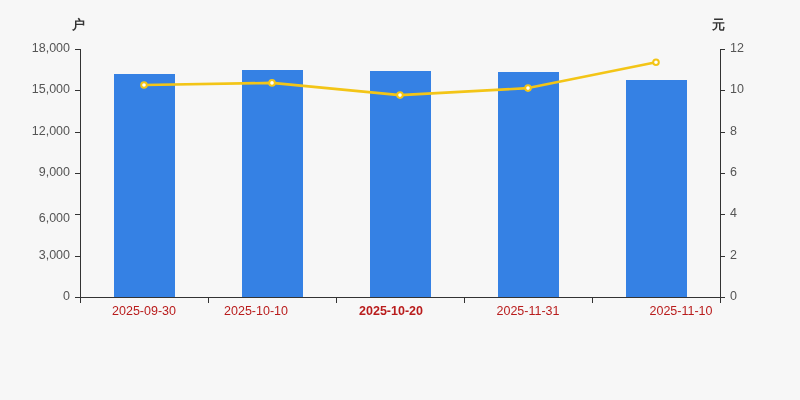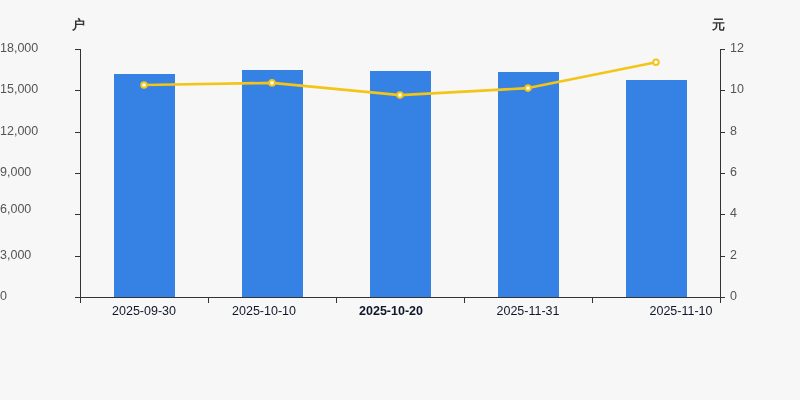--- a/index.html
+++ b/index.html
@@ -27,21 +27,21 @@
   }
   #left-unit { left: 72px; top: 16px; }
   #right-unit { left: 712px; top: 16px; }
 
   .tick-label {
     position: absolute;
     font-size: 12.5px;
     color: #555555;
     white-space: nowrap;
   }
-  .tick-label.left  { right: 0; text-align: left; }
+  .tick-label.left  { right: 0; text-align: right; }
   .tick-label.right { left: 0;  text-align: left; }
 
   .tick-mark {
     position: absolute;
     height: 1px;
     background: #333333;
   }
 
   .axis-line {
     position: absolute;
@@ -68,21 +68,21 @@
     position: absolute;
     width: 1px;
     height: 5px;
     background: #333333;
     top: 298px;
   }
   .x-label {
     position: absolute;
     top: 304px;
     font-size: 12.5px;
-    color: #0f172a;
+    color: #b91c1c;
     white-space: nowrap;
     transform: translateX(-50%);
   }
   svg { display: block; }
 </style>
 </head>
 <body>
 
 <div id="chart-root">
 
@@ -99,21 +99,21 @@
       <div class="tick-mark" style="left: 75px; top: 255.667px; width: 5px;"></div>
       <div class="tick-mark" style="left: 75px; top: 214.333px; width: 5px;"></div>
       <div class="tick-mark" style="left: 75px; top: 173px; width: 5px;"></div>
       <div class="tick-mark" style="left: 75px; top: 131.667px; width: 5px;"></div>
       <div class="tick-mark" style="left: 75px; top: 90.3333px; width: 5px;"></div>
       <div class="tick-mark" style="left: 75px; top: 49px; width: 5px;"></div>
     </div>
   <div id="labels-left">
       <div class="tick-label left" style="width: 70px; left: 0px; top: 289px;">0</div>
       <div class="tick-label left" style="width: 70px; left: 0px; top: 247.667px;">3,000</div>
-      <div class="tick-label left" style="width: 70px; left: 0px; top: 202px;">6,000</div>
+      <div class="tick-label left" style="width: 70px; left: 0px; top: 211px;">6,000</div>
       <div class="tick-label left" style="width: 70px; left: 0px; top: 165px;">9,000</div>
       <div class="tick-label left" style="width: 70px; left: 0px; top: 123.667px;">12,000</div>
       <div class="tick-label left" style="width: 70px; left: 0px; top: 82.3333px;">15,000</div>
       <div class="tick-label left" style="width: 70px; left: 0px; top: 41px;">18,000</div>
     </div>
   <div id="ticks-right">
       <div class="tick-mark" style="left: 720px; top: 297px; width: 5px;"></div>
       <div class="tick-mark" style="left: 720px; top: 255.667px; width: 5px;"></div>
       <div class="tick-mark" style="left: 720px; top: 214.333px; width: 5px;"></div>
       <div class="tick-mark" style="left: 720px; top: 173px; width: 5px;"></div>
@@ -162,19 +162,19 @@
   <div id="x-tick-layer">
       <div class="x-tick" style="left: 80px;"></div>
       <div class="x-tick" style="left: 208px;"></div>
       <div class="x-tick" style="left: 336px;"></div>
       <div class="x-tick" style="left: 464px;"></div>
       <div class="x-tick" style="left: 592px;"></div>
       <div class="x-tick" style="left: 720px;"></div>
     </div>
   <div id="x-labels">
       <div class="x-label" style="left: 144px;">2025-09-30</div>
-      <div class="x-label" style="left: 264px;">2025-10-10</div>
+      <div class="x-label" style="left: 256px;">2025-10-10</div>
       <div class="x-label" style="left: 391px; font-weight: bold;">2025-10-20</div>
       <div class="x-label" style="left: 528px;">2025-11-31</div>
       <div class="x-label" style="left: 656px; margin-left: 25px;">2025-11-10</div>
     </div>
 
 </div>
 
 </body></html>

